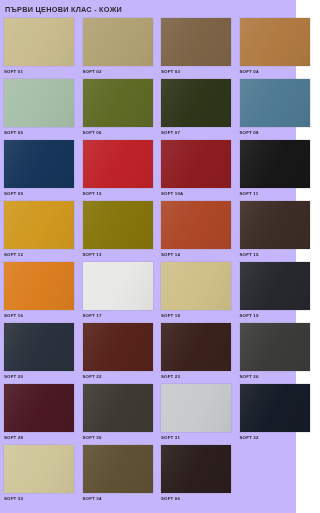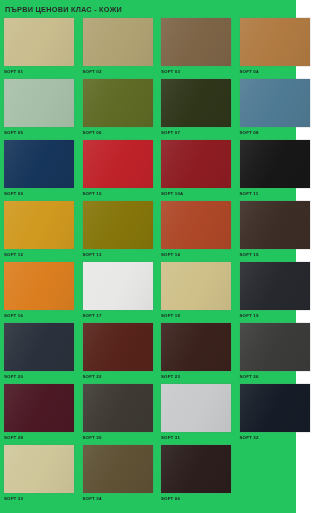--- a/index.html
+++ b/index.html
@@ -10,21 +10,21 @@
     width: 320px;
     height: 513px;
     background: #ffffff;
     font-family: "Liberation Sans", sans-serif;
     overflow: hidden;
   }
   #page {
     position: relative;
     width: 296px;
     height: 513px;
-    background: #22c55e;
+    background: #c4b5fd;
     box-sizing: border-box;
     padding: 0;
   }
   #page-title {
     font-size: 7.3px;
     font-weight: 700;
     letter-spacing: 0.25px;
     color: #2b2b2b;
     padding: 5px 0 0 5px;
     line-height: 10px;

